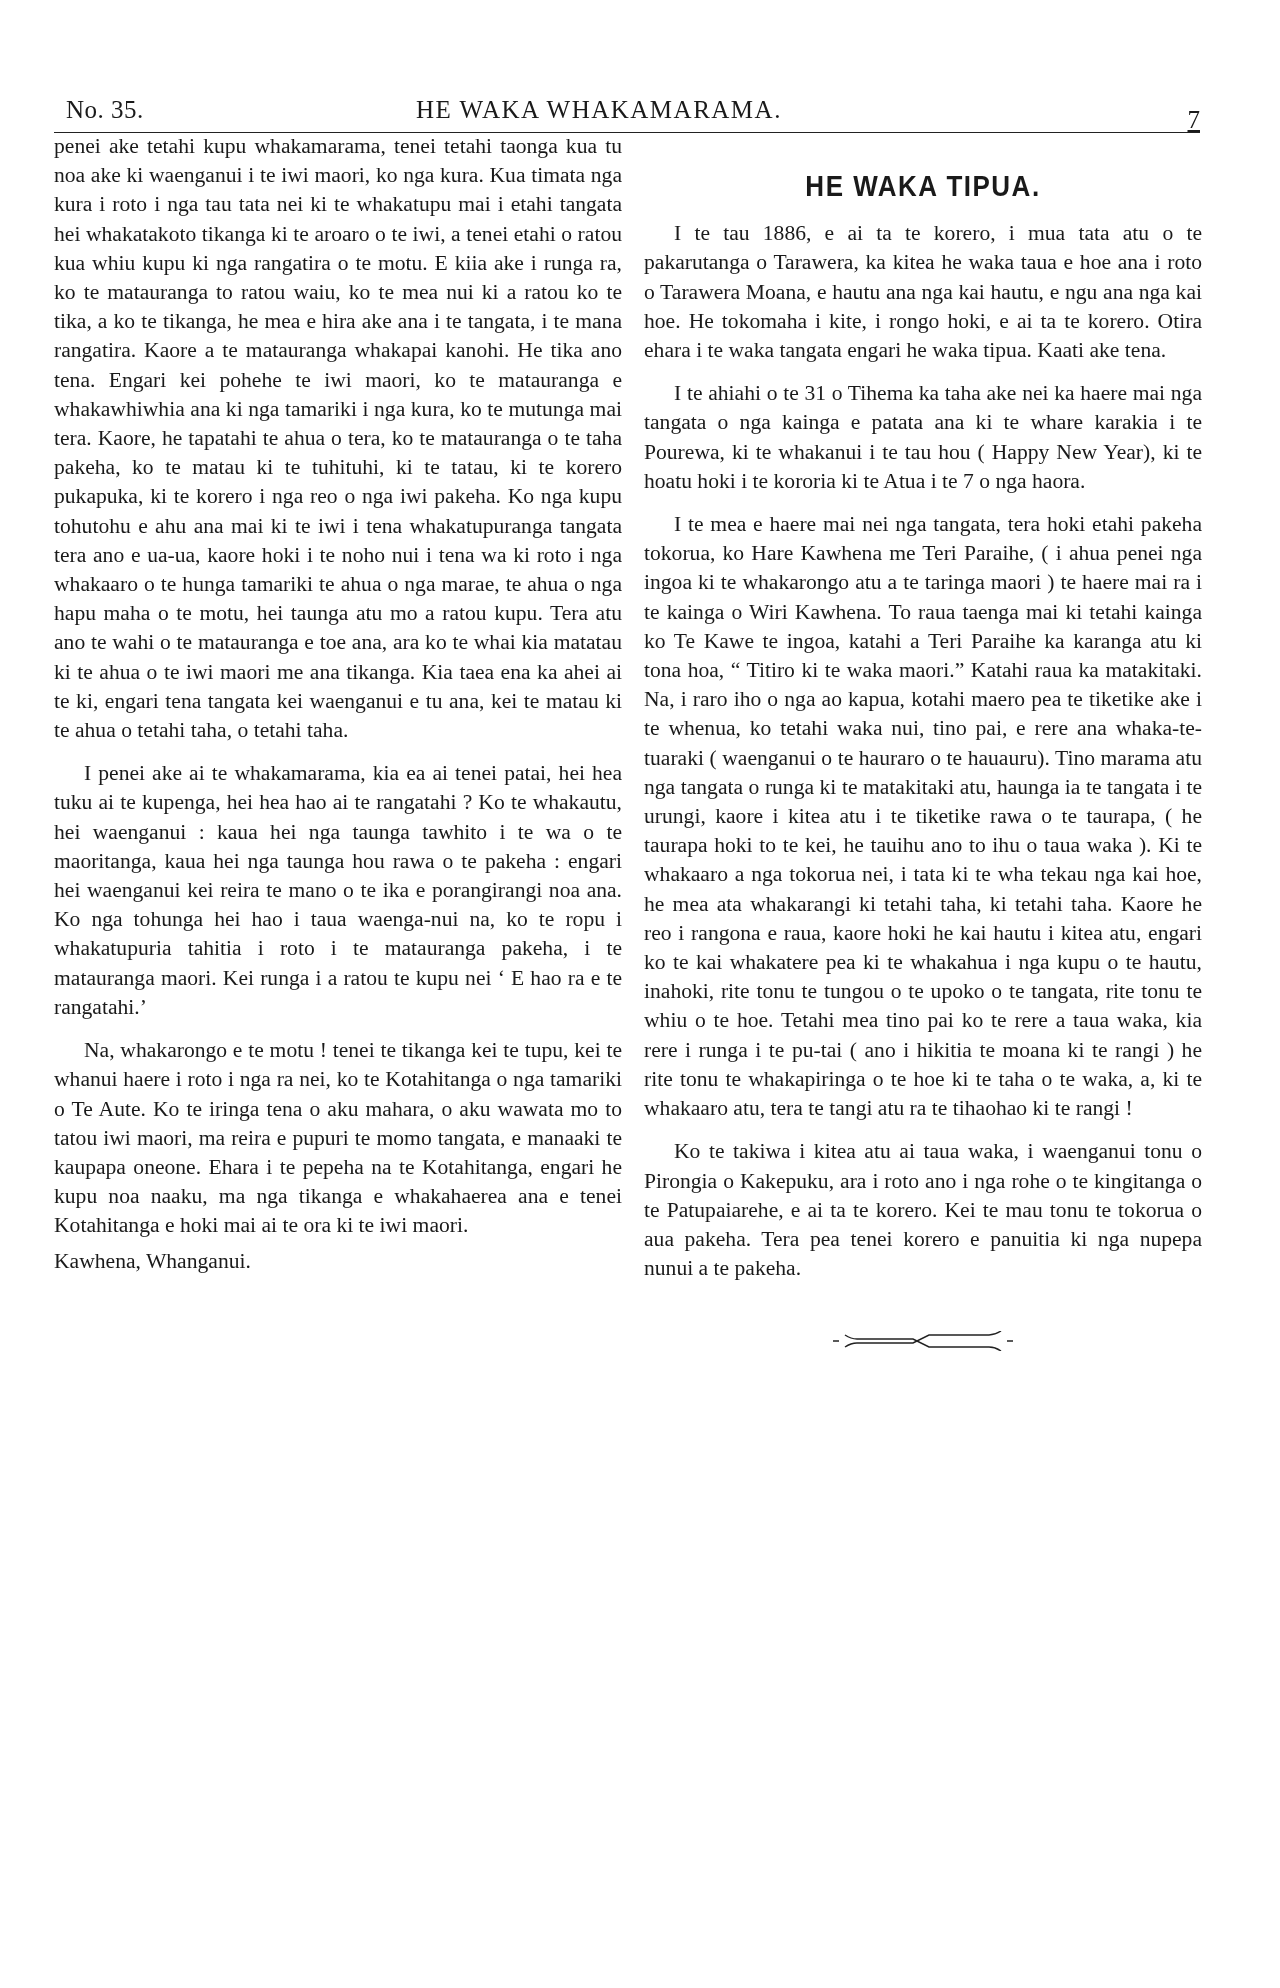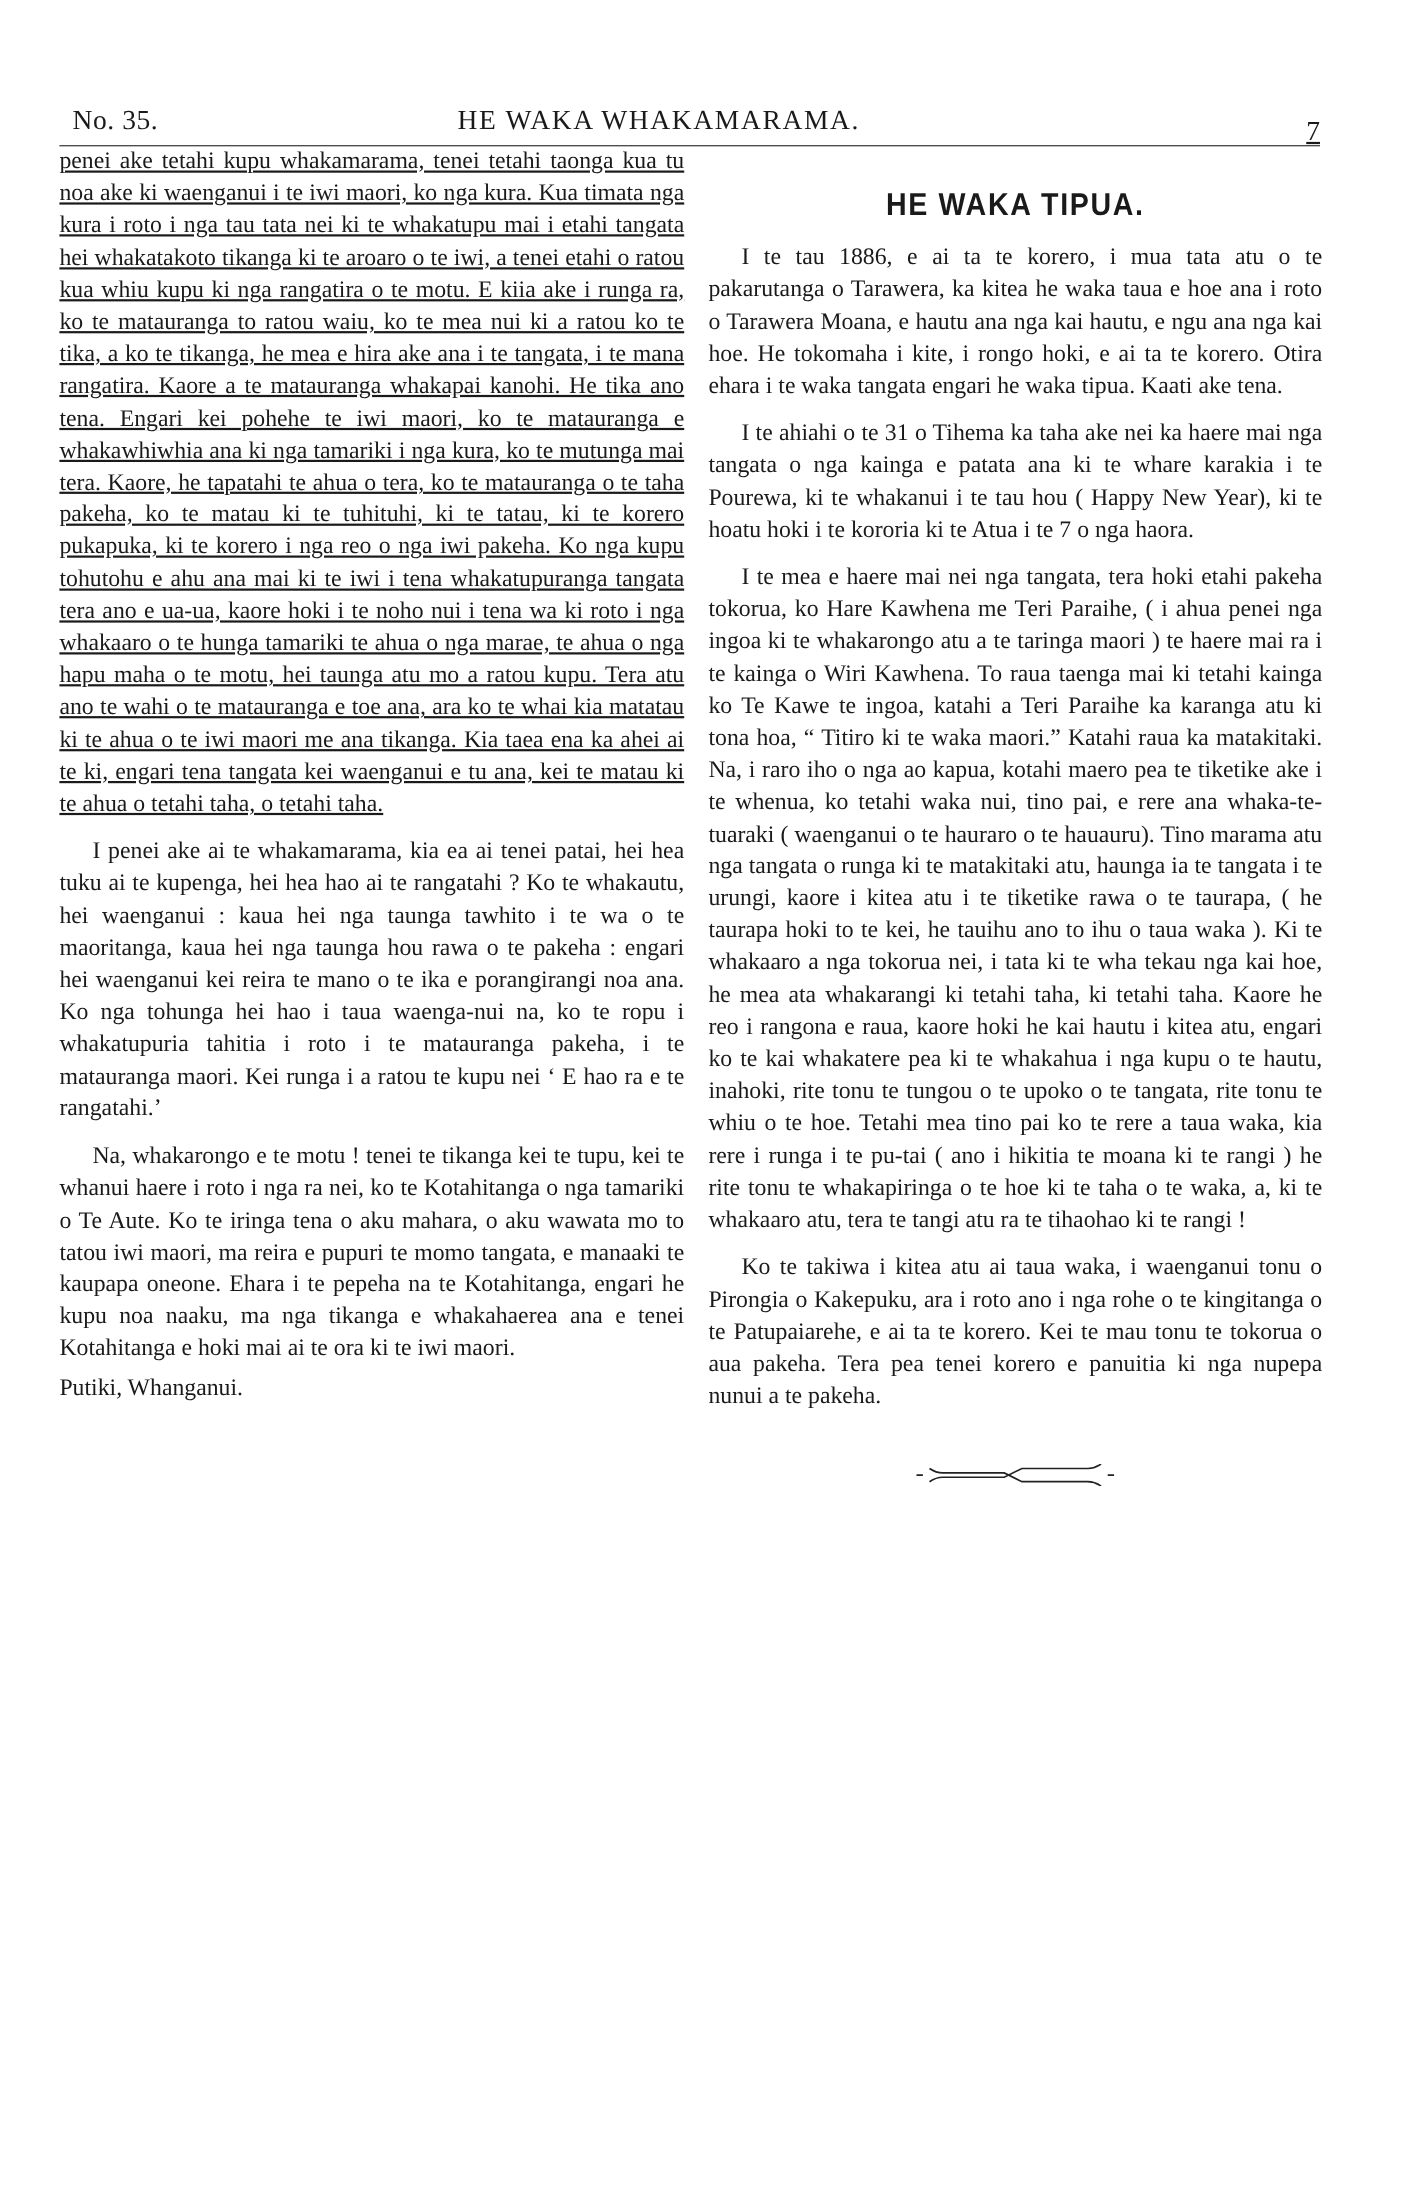--- a/index.html
+++ b/index.html
@@ -58,21 +58,20 @@
     }
     .col-right {
       left: 644px;
       width: 558px;
     }
     .column p {
       margin: 0;
     }
     .para-first {
       text-indent: 0;
-      text-decoration: underline;
     }
     .para {
       text-indent: 30px;
       margin-top: 14px !important;
     }
     .article-title {
       text-align: center;
       font-family: "Liberation Sans", "DejaVu Sans", sans-serif;
       font-weight: bold;
       font-size: 26px;
@@ -115,21 +114,21 @@
 <div class="page-header">
   <span class="header-issue">No. 35.</span>
   <span class="header-title">HE WAKA WHAKAMARAMA.</span>
   <span class="header-page">7</span>
 </div>
 
 <div class="column col-left">
   <p class="para-first">penei ake tetahi kupu whakamarama, tenei tetahi taonga kua tu noa ake ki waenganui i te iwi maori, ko nga kura. Kua timata nga kura i roto i nga tau tata nei ki te whakatupu mai i etahi tangata hei whakatakoto tikanga ki te aroaro o te iwi, a tenei etahi o ratou kua whiu kupu ki nga rangatira o te motu. E kiia ake i runga ra, ko te matauranga to ratou waiu, ko te mea nui ki a ratou ko te tika, a ko te tikanga, he mea e hira ake ana i te tangata, i te mana rangatira. Kaore a te matauranga whakapai kanohi. He tika ano tena. Engari kei pohehe te iwi maori, ko te matauranga e whakawhiwhia ana ki nga tamariki i nga kura, ko te mutunga mai tera. Kaore, he tapatahi te ahua o tera, ko te matauranga o te taha pakeha, ko te matau ki te tuhituhi, ki te tatau, ki te korero pukapuka, ki te korero i nga reo o nga iwi pakeha. Ko nga kupu tohutohu e ahu ana mai ki te iwi i tena whakatupuranga tangata tera ano e ua-ua, kaore hoki i te noho nui i tena wa ki roto i nga whakaaro o te hunga tamariki te ahua o nga marae, te ahua o nga hapu maha o te motu, hei taunga atu mo a ratou kupu. Tera atu ano te wahi o te matauranga e toe ana, ara ko te whai kia matatau ki te ahua o te iwi maori me ana tikanga. Kia taea ena ka ahei ai te ki, engari tena tangata kei waenganui e tu ana, kei te matau ki te ahua o tetahi taha, o tetahi taha.</p>
   <p class="para">I penei ake ai te whakamarama, kia ea ai tenei patai, hei hea tuku ai te kupenga, hei hea hao ai te rangatahi ? Ko te whakautu, hei waenganui : kaua hei nga taunga tawhito i te wa o te maoritanga, kaua hei nga taunga hou rawa o te pakeha : engari hei waenganui kei reira te mano o te ika e porangirangi noa ana. Ko nga tohunga hei hao i taua waenga-nui na, ko te ropu i whakatupuria tahitia i roto i te matauranga pakeha, i te matauranga maori. Kei runga i a ratou te kupu nei ‘ E hao ra e te rangatahi.’</p>
   <p class="para">Na, whakarongo e te motu ! tenei te tikanga kei te tupu, kei te whanui haere i roto i nga ra nei, ko te Kotahitanga o nga tamariki o Te Aute. Ko te iringa tena o aku mahara, o aku wawata mo to tatou iwi maori, ma reira e pupuri te momo tangata, e manaaki te kaupapa oneone. Ehara i te pepeha na te Kotahitanga, engari he kupu noa naaku, ma nga tikanga e whakahaerea ana e tenei Kotahitanga e hoki mai ai te ora ki te iwi maori.</p>
-  <p class="place">Putiki, Whanganui.</p>
+  <p class="place">Kawhena, Whanganui.</p>
 </div>
 
 <div class="column col-right">
   <div class="article-title">HE WAKA TIPUA.</div>
   <p class="para" style="margin-top:0 !important">I te tau 1886, e ai ta te korero, i mua tata atu o te pakarutanga o Tarawera, ka kitea he waka taua e hoe ana i roto o Tarawera Moana, e hautu ana nga kai hautu, e ngu ana nga kai hoe. He tokomaha i kite, i rongo hoki, e ai ta te korero. Otira ehara i te waka tangata engari he waka tipua. Kaati ake tena.</p>
   <p class="para">I te ahiahi o te 31 o Tihema ka taha ake nei ka haere mai nga tangata o nga kainga e patata ana ki te whare karakia i te Pourewa, ki te whakanui i te tau hou ( Happy New Year), ki te hoatu hoki i te kororia ki te Atua i te 7 o nga haora.</p>
   <p class="para">I te mea e haere mai nei nga tangata, tera hoki etahi pakeha tokorua, ko Hare Kawhena me Teri Paraihe, ( i ahua penei nga ingoa ki te whakarongo atu a te taringa maori ) te haere mai ra i te kainga o Wiri Kawhena. To raua taenga mai ki tetahi kainga ko Te Kawe te ingoa, katahi a Teri Paraihe ka karanga atu ki tona hoa, “ Titiro ki te waka maori.” Katahi raua ka matakitaki. Na, i raro iho o nga ao kapua, kotahi maero pea te tiketike ake i te whenua, ko tetahi waka nui, tino pai, e rere ana whaka-te-tuaraki ( waenganui o te hauraro o te hauauru). Tino marama atu nga tangata o runga ki te matakitaki atu, haunga ia te tangata i te urungi, kaore i kitea atu i te tiketike rawa o te taurapa, ( he taurapa hoki to te kei, he tauihu ano to ihu o taua waka ). Ki te whakaaro a nga tokorua nei, i tata ki te wha tekau nga kai hoe, he mea ata whakarangi ki tetahi taha, ki tetahi taha. Kaore he reo i rangona e raua, kaore hoki he kai hautu i kitea atu, engari ko te kai whakatere pea ki te whakahua i nga kupu o te hautu, inahoki, rite tonu te tungou o te upoko o te tangata, rite tonu te whiu o te hoe. Tetahi mea tino pai ko te rere a taua waka, kia rere i runga i te pu-tai ( ano i hikitia te moana ki te rangi ) he rite tonu te whakapiringa o te hoe ki te taha o te waka, a, ki te whakaaro atu, tera te tangi atu ra te tihaohao ki te rangi !</p>
   <p class="para">Ko te takiwa i kitea atu ai taua waka, i waenganui tonu o Pirongia o Kakepuku, ara i roto ano i nga rohe o te kingitanga o te Patupaiarehe, e ai ta te korero. Kei te mau tonu te tokorua o aua pakeha. Tera pea tenei korero e panuitia ki nga nupepa nunui a te pakeha.</p>
   <svg class="ornament" viewBox="0 0 180 20">
     <line x1="0" y1="10" x2="6" y2="10" stroke="#222" stroke-width="1.5"></line>

